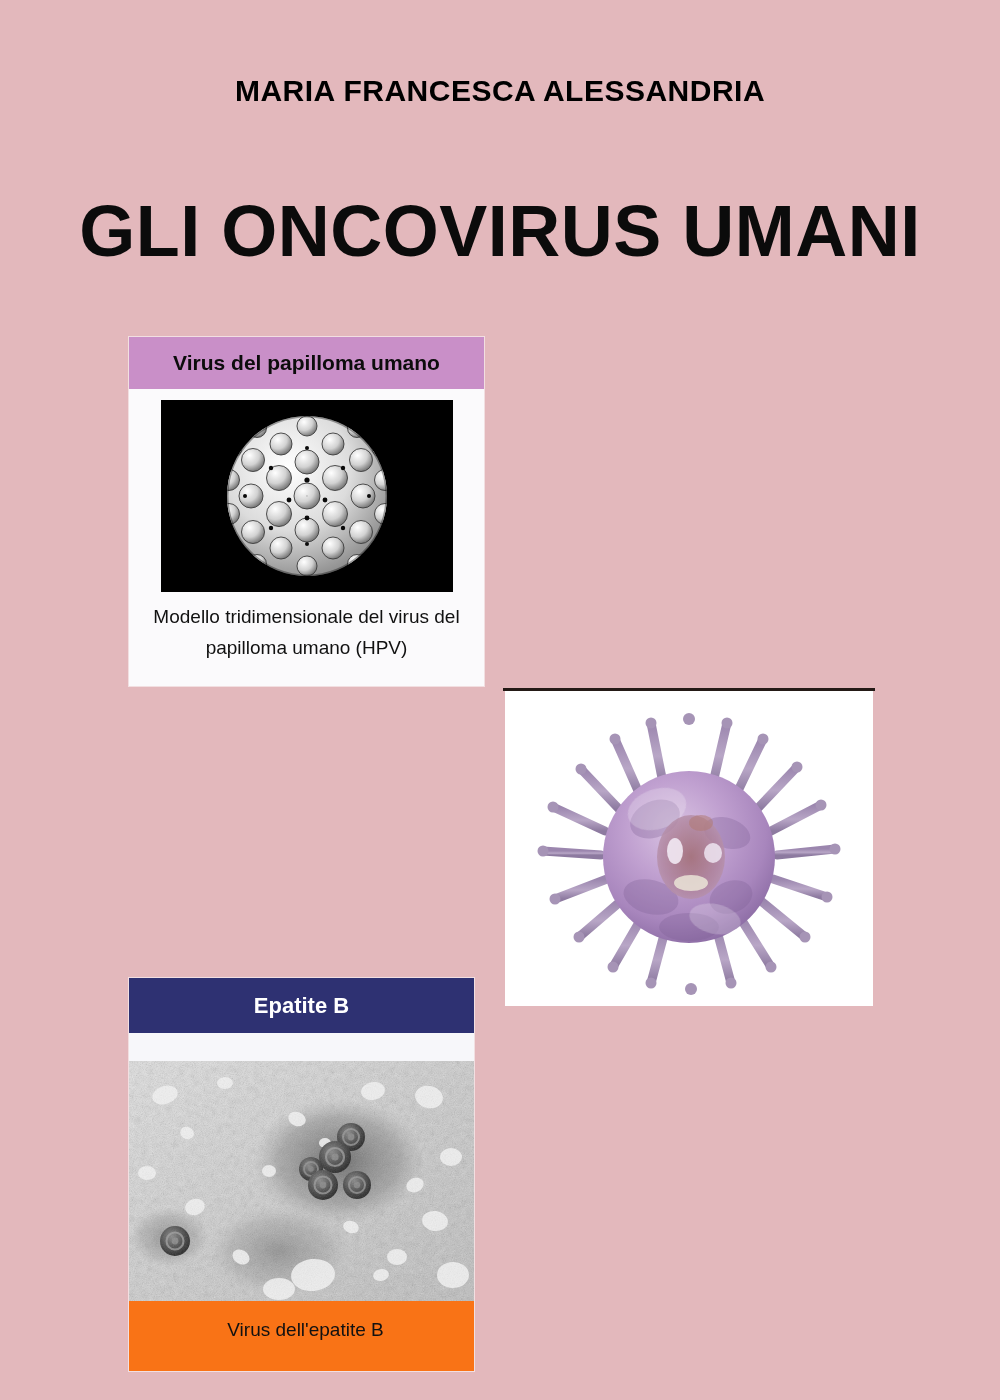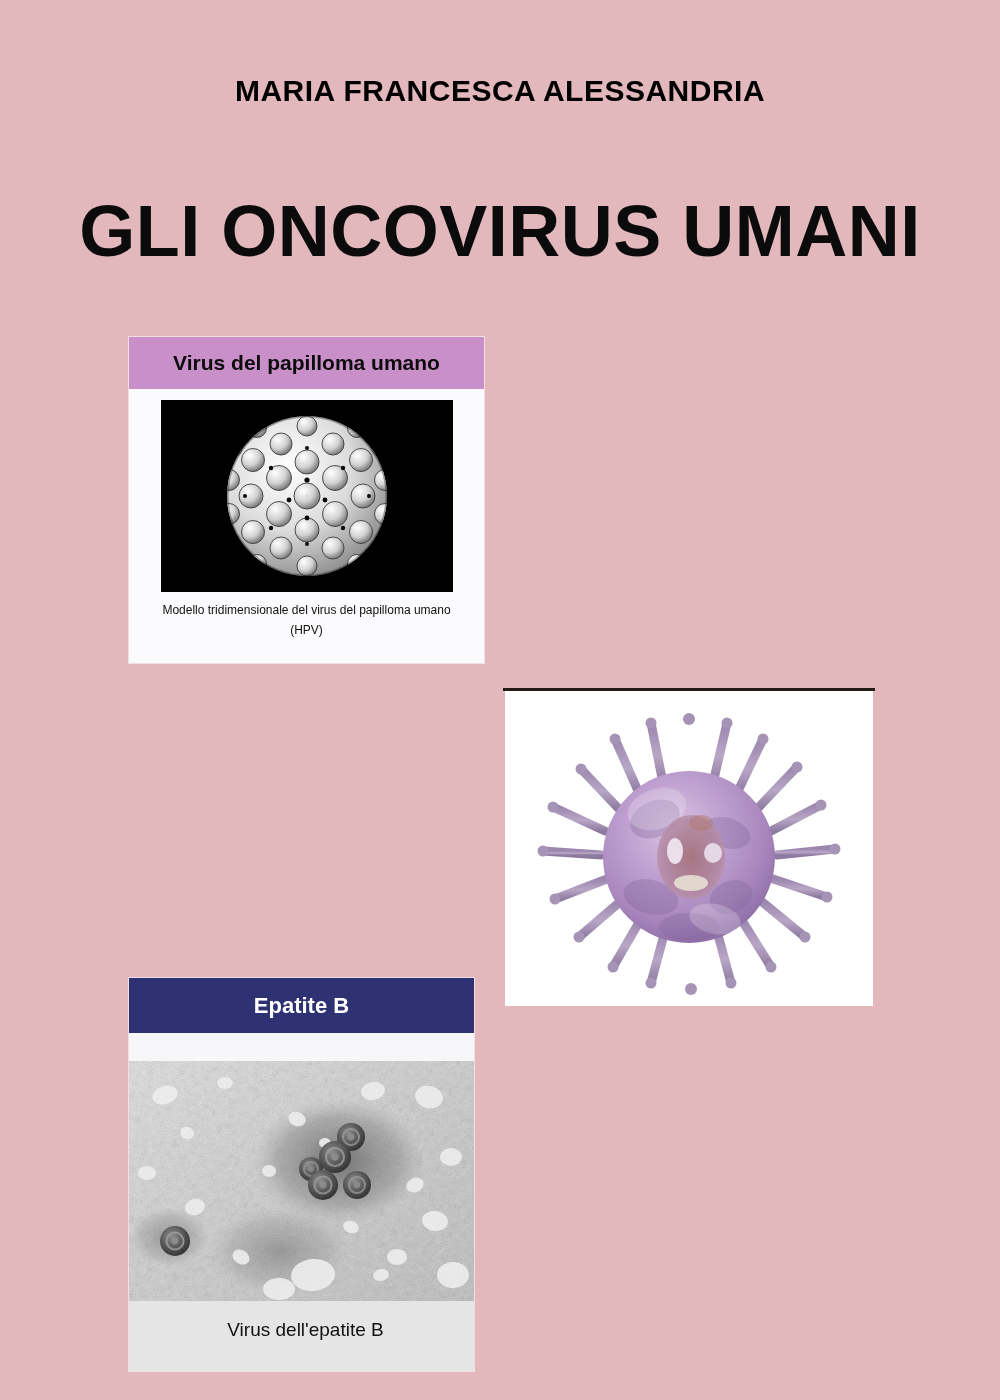--- a/index.html
+++ b/index.html
@@ -65,21 +65,21 @@
     padding: 11px 0 0 0;
   }
   .hpv-image-frame {
     width: 292px;
     height: 192px;
     margin: 0 auto;
     background: #000;
     display: block;
   }
   .hpv-caption {
-    font-size: 12px;
+    font-size: 19px;
     color: #111;
     text-align: center;
     line-height: 1.65;
     padding: 9px 16px 22px 16px;
   }
 
   
   .ebv-block {
     position: absolute;
     left: 503px;
@@ -105,21 +105,21 @@
     background: #ffffff;
     display: block;
   }
 
   
   .hbv-card {
     position: absolute;
     left: 129px;
     top: 978px;
     width: 345px;
-    background: #e5e5e5;
+    background: #f97316;
     box-shadow: 0 0 0 1px rgba(255,255,255,0.55);
   }
   .hbv-header {
     background: #2e3172;
     height: 55px;
     display: flex;
     align-items: center;
     justify-content: center;
     font-size: 22px;
     font-weight: bold;

